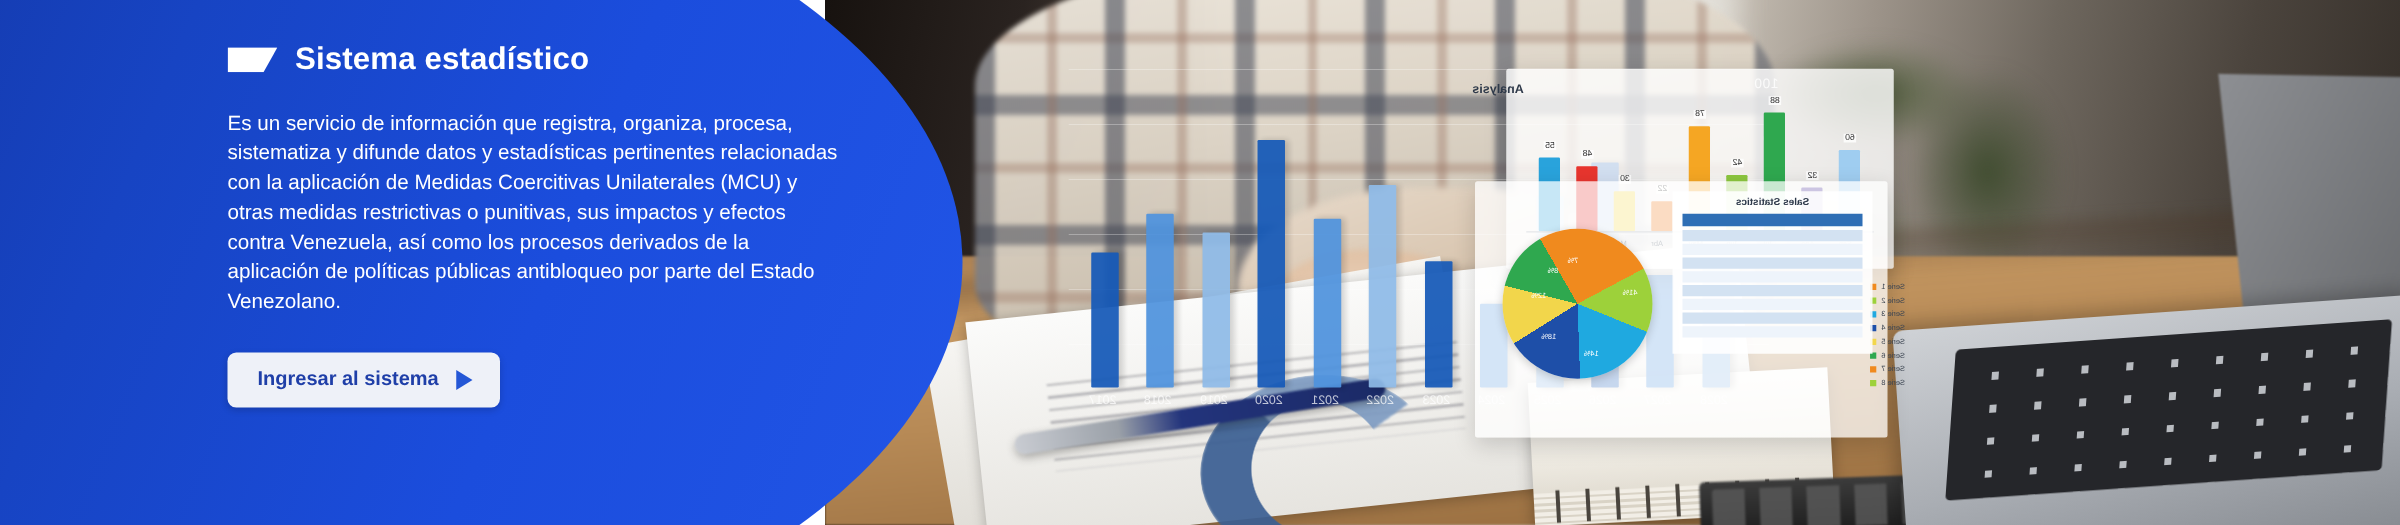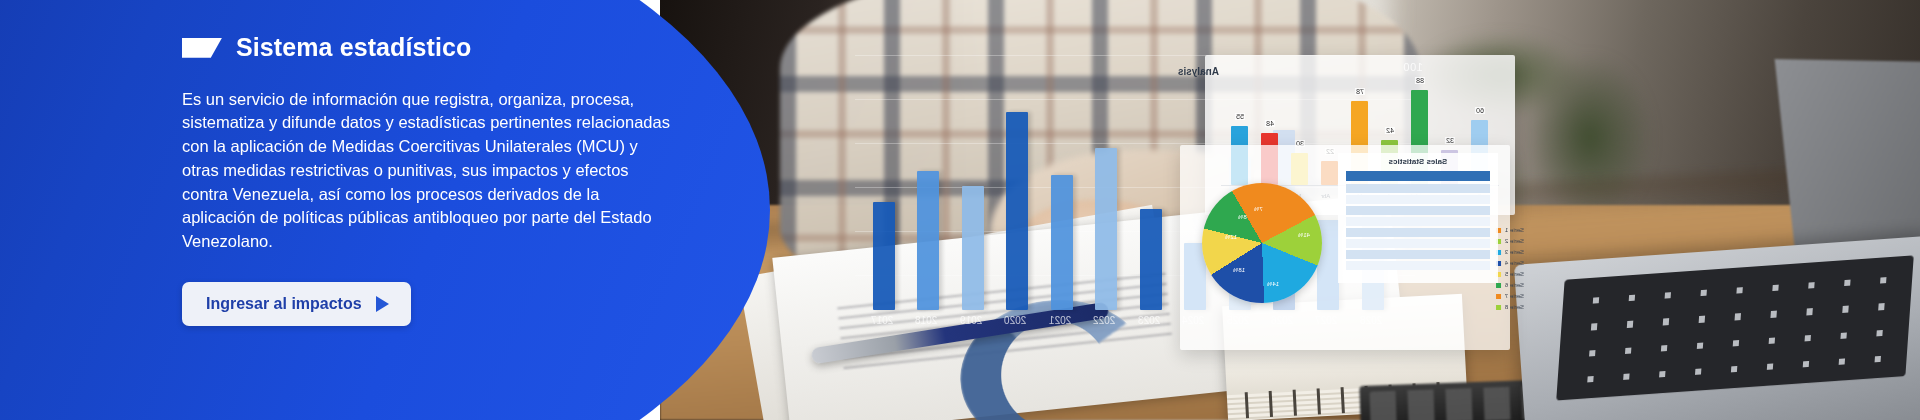--- a/index.html
+++ b/index.html
@@ -511,17 +511,17 @@
 
   <div class="content">
     <div class="title-row">
       <div class="flag-icon"></div>
       <div class="title">Sistema estadístico</div>
     </div>
 
     <div class="body-text">Es un servicio de información que registra, organiza, procesa, sistematiza y difunde datos y estadísticas pertinentes relacionadas con la aplicación de Medidas Coercitivas Unilaterales (MCU) y otras medidas restrictivas o punitivas, sus impactos y efectos contra Venezuela, así como los procesos derivados de la aplicación de políticas públicas antibloqueo por parte del Estado Venezolano.</div>
 
     <button class="cta">
-      <span>Ingresar al impactos</span>
+      <span>Ingresar al sistema</span>
       <span class="cta-arrow"></span>
     </button>
   </div>
 </div>
 
 </body></html>

